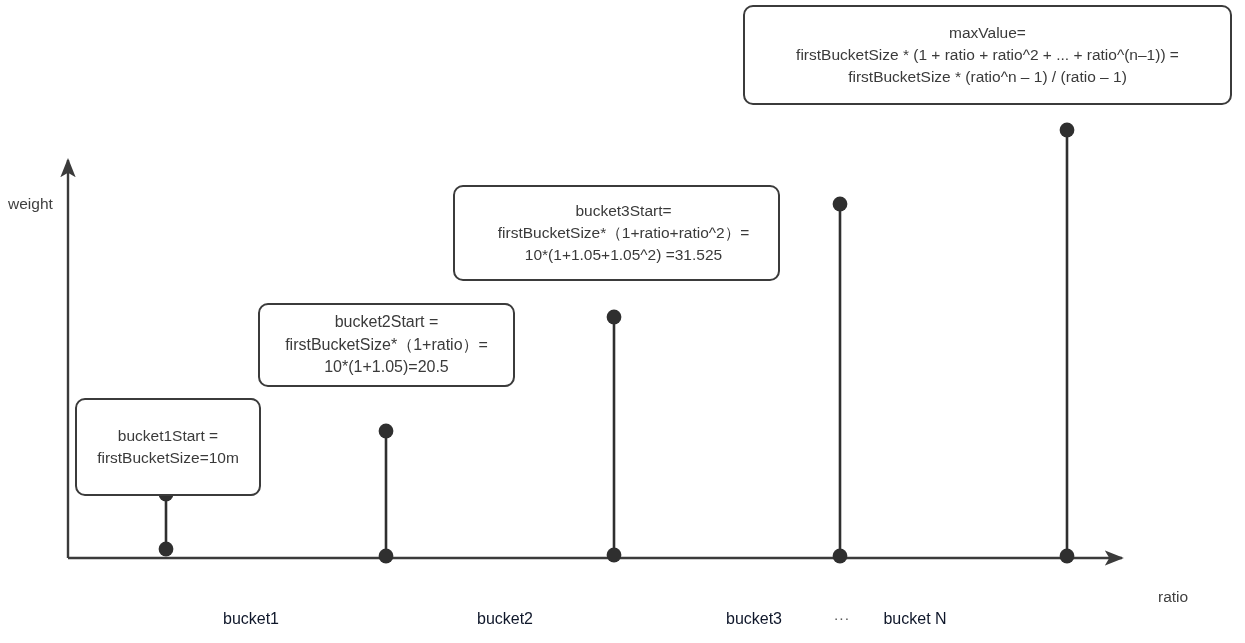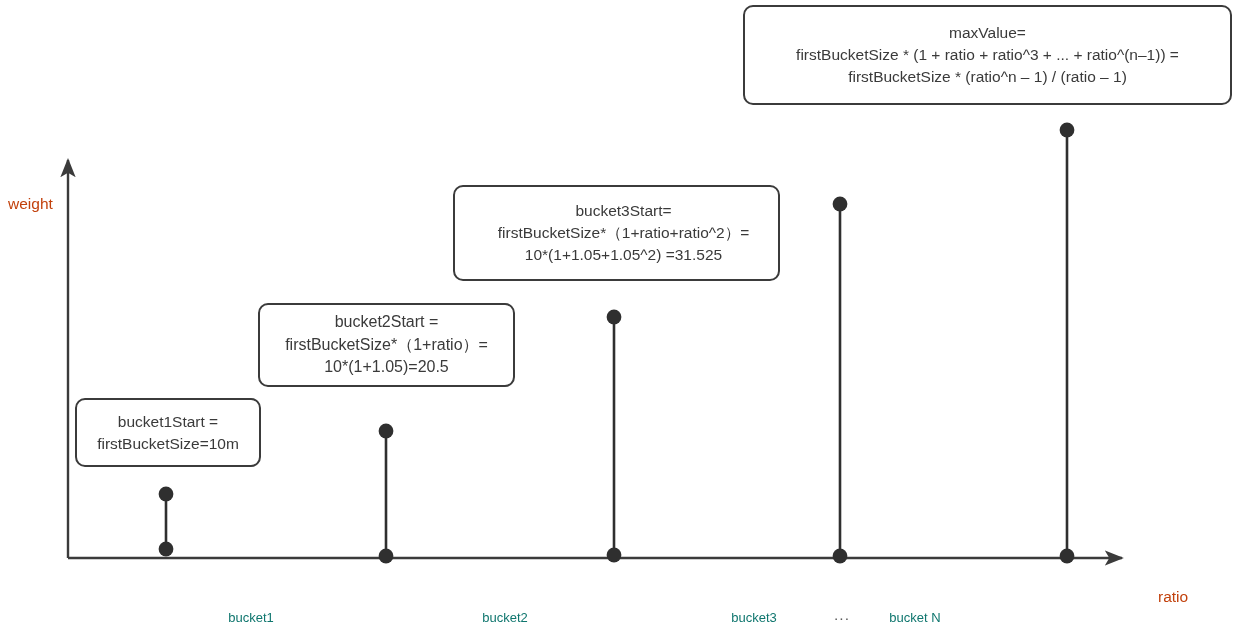--- a/index.html
+++ b/index.html
@@ -39,40 +39,40 @@
     background: #ffffff;
     display: flex;
     align-items: center;
     justify-content: center;
     text-align: center;
     color: #3a3a3a;
     line-height: 1.42;
     white-space: pre-line;
     padding: 4px 10px;
   }
-  .callout-1 { left: 75px;  top: 398px; width: 186px; height: 69px;  font-size: 15.5px; }
+  .callout-1 { left: 75px;  top: 398px; width: 186px; height: 98px;  font-size: 15.5px; }
   .callout-2 { left: 258px; top: 303px; width: 257px; height: 84px;  font-size: 16px; }
   .callout-3 { left: 453px; top: 185px; width: 327px; height: 96px;  font-size: 15.5px; padding-left: 24px; }
   .callout-4 { left: 743px; top: 5px;   width: 489px; height: 100px; font-size: 15.5px; }
 
   
   .axis-label {
     position: absolute;
-    color: #c2410c;
+    color: #404040;
     font-size: 15.5px;
     white-space: nowrap;
   }
   .label-weight { left: 8px;    top: 195px; }
   .label-bucket { left: 1158px; top: 588px; }
 
   .tick-label {
     position: absolute;
     top: 610px;
-    color: #0f766e;
-    font-size: 13px;
+    color: #0f172a;
+    font-size: 16px;
     white-space: nowrap;
     transform: translateX(-50%);
     text-align: right;
   }
   .ellipsis-label {
     position: absolute;
     top: 606px;
     color: #5a5a5a;
     font-size: 15.5px;
     letter-spacing: 1px;
@@ -138,16 +138,16 @@
 
   <div class="callout callout-1">bucket1Start =
 firstBucketSize=10m</div>
   <div class="callout callout-2">bucket2Start =
 firstBucketSize*（1+ratio）=
 10*(1+1.05)=20.5</div>
   <div class="callout callout-3">bucket3Start=
 firstBucketSize*（1+ratio+ratio^2）=
 10*(1+1.05+1.05^2) =31.525</div>
   <div class="callout callout-4">maxValue=
-firstBucketSize * (1 + ratio + ratio^3 + ... + ratio^(n–1)) =
+firstBucketSize * (1 + ratio + ratio^2 + ... + ratio^(n–1)) =
 firstBucketSize * (ratio^n – 1) / (ratio – 1)</div>
 
 </div>
 
 </body></html>

